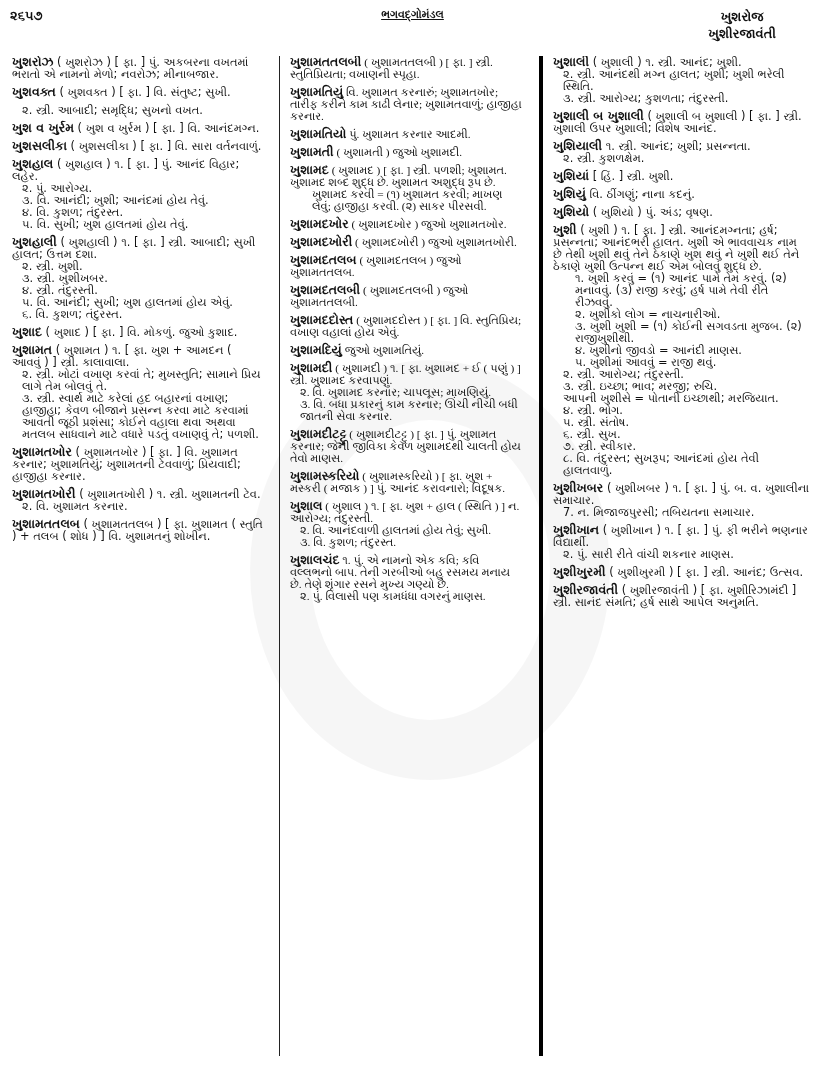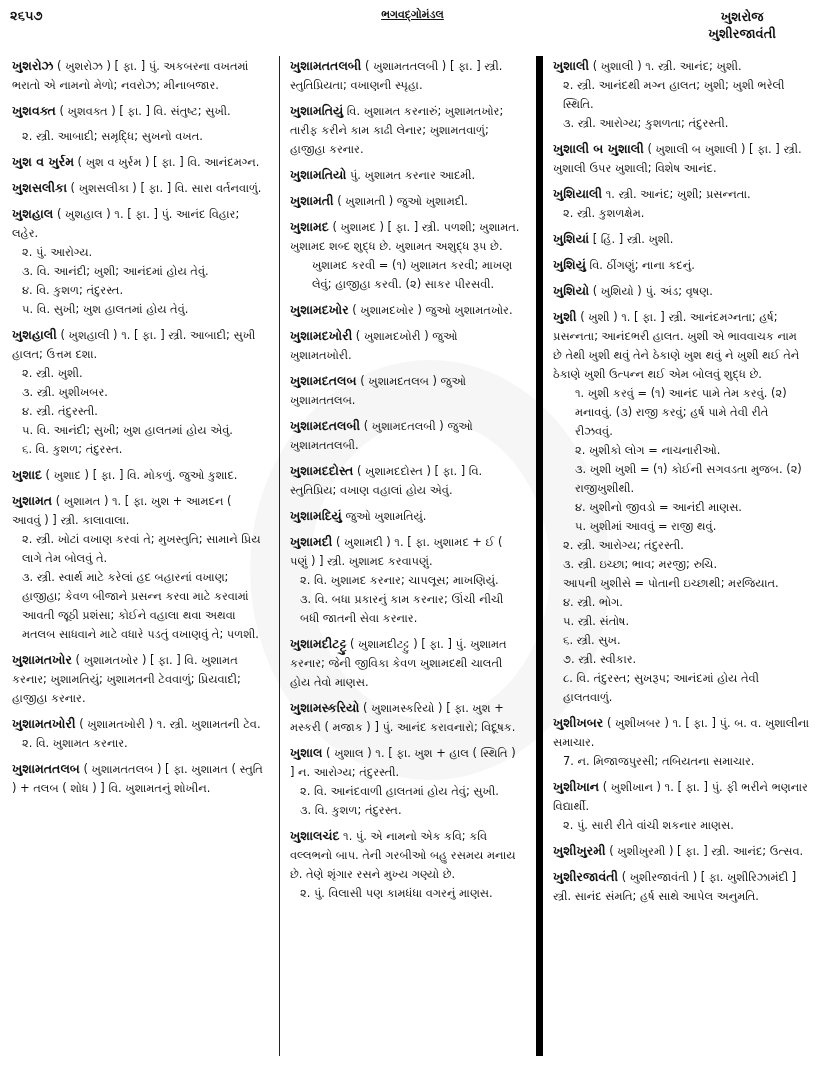--- a/index.html
+++ b/index.html
@@ -18,24 +18,24 @@
   }
   .page-num { position: absolute; left: 10px; top: 8px; font-size: 13px; font-weight: bold; }
   .book-title { position: absolute; left: 0; width: 825px; top: 8px; text-align: center; font-size: 11px; font-weight: bold; text-decoration: underline; }
   .guide { position: absolute; right: 12px; top: 8px; text-align: center; font-size: 13px; font-weight: bold; line-height: 17px; }
   .columns {
     position: absolute; top: 56px; left: 0; width: 825px; height: 1010px;
     display: flex;
   }
   .col {
     box-sizing: border-box; padding: 0 16px 0 12px; height: 1000px; overflow: hidden;
-    font-size: 11.4px; line-height: 19px;
+    font-size: 11.4px; line-height: 12px;
   }
   .col1 { width: 280px; border-right: 1px solid #222; }
-  .col2 { width: 263px; border-right: 7px solid #000000; padding-left: 10px; }
+  .col2 { width: 263px; border-right: 4px solid #000000; padding-left: 10px; font-family: Liberation Serif, serif; }
   .col3 { width: 282px; padding-left: 10px; }
   .entry { margin-bottom: 6px; }
   .head { font-weight: bold; font-size: 12.5px; }
   .sense { padding-left: 10px; }
   .idiom { padding-left: 22px; }
 </style>
 </head>
 <body>
 
 <div class="watermark"></div>

